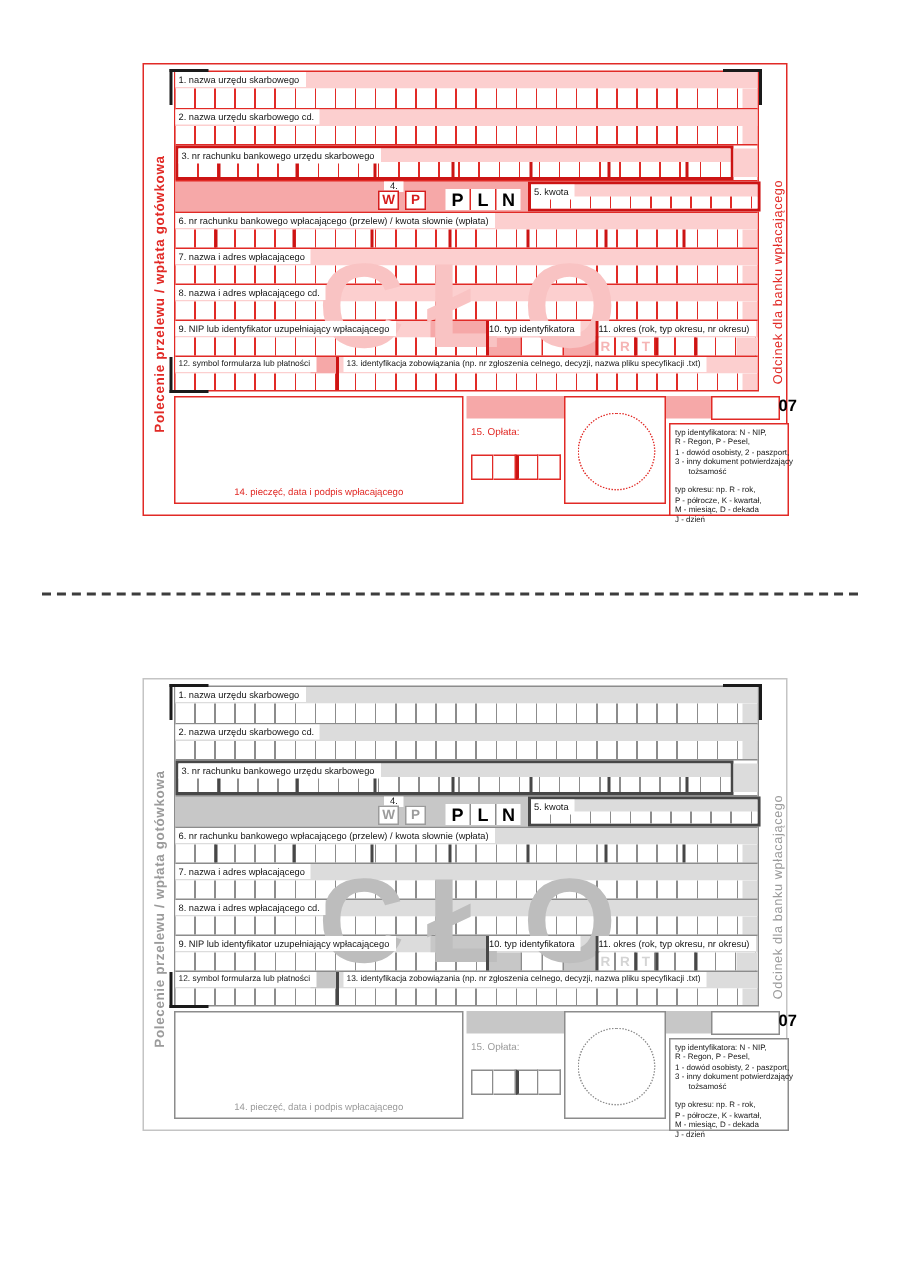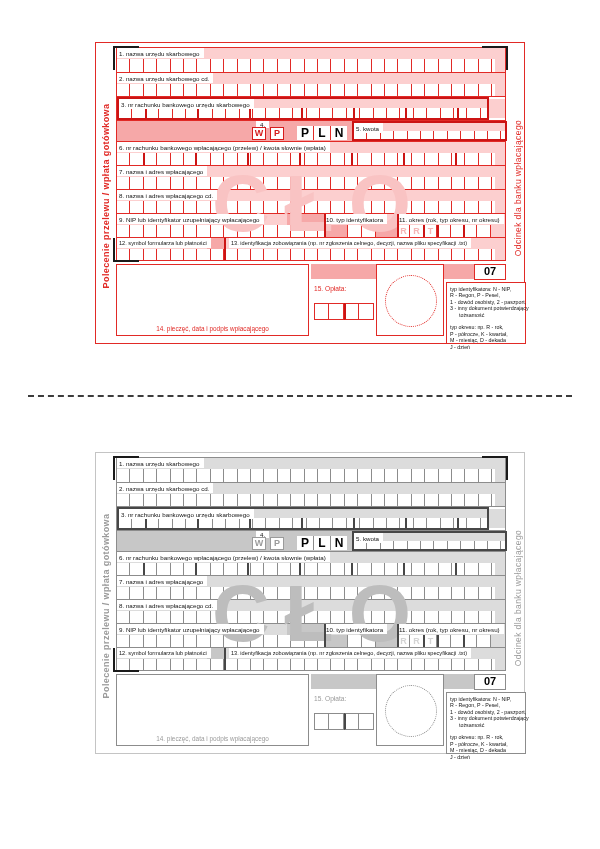--- a/index.html
+++ b/index.html
@@ -93,23 +93,23 @@
   .oplata{position:absolute;left:218px;top:242px;font-size:6.6px;color:var(--accent-text);}
   .feeboxes{position:absolute;left:218px;top:260px;display:flex;height:17px;}
   .feeboxes i{width:15px;box-sizing:border-box;border:1px solid var(--line);border-left:none;
               background:#fff;display:block;}
   .feeboxes i:first-child{border-left:1px solid var(--line);}
   .feeboxes i.mid{border-left:2px solid var(--line-strong);}
   .stampbox{position:absolute;left:280px;top:221px;width:68px;height:72px;box-sizing:border-box;
             border:1px solid var(--line);background:#fff;z-index:2;}
   .circle{position:absolute;left:8px;top:10px;width:50px;height:50px;border:1.5px dotted var(--line);
           border-radius:50%;}
-  .code07{position:absolute;left:378px;top:221px;width:32px;height:16px;box-sizing:border-box;
+  .code07{position:absolute;left:378px;top:221px;width:16px;height:16px;box-sizing:border-box;
           border:1.5px solid var(--line);background:#fff;font-weight:bold;font-size:11px;
-          line-height:13px;text-align:center;color:#000;}
+          line-height:13px;text-align:left;color:#000;padding-left:44px;}
   .legend{position:absolute;left:350px;top:239px;width:80px;height:62px;box-sizing:border-box;
           border:1px solid var(--line);background:#fff;padding:3px 3px;font-size:5.3px;
           line-height:6.4px;color:#141414;z-index:3;}
   .legend div{min-height:6.4px;white-space:nowrap;}
   .legend div:nth-child(5){padding-left:9px;}
 
   
   .wm{position:absolute;left:116px;top:124px;width:250px;height:78px;font-size:80px;line-height:74px;
       font-weight:bold;letter-spacing:15px;color:var(--wm);z-index:2;pointer-events:none;}
 

